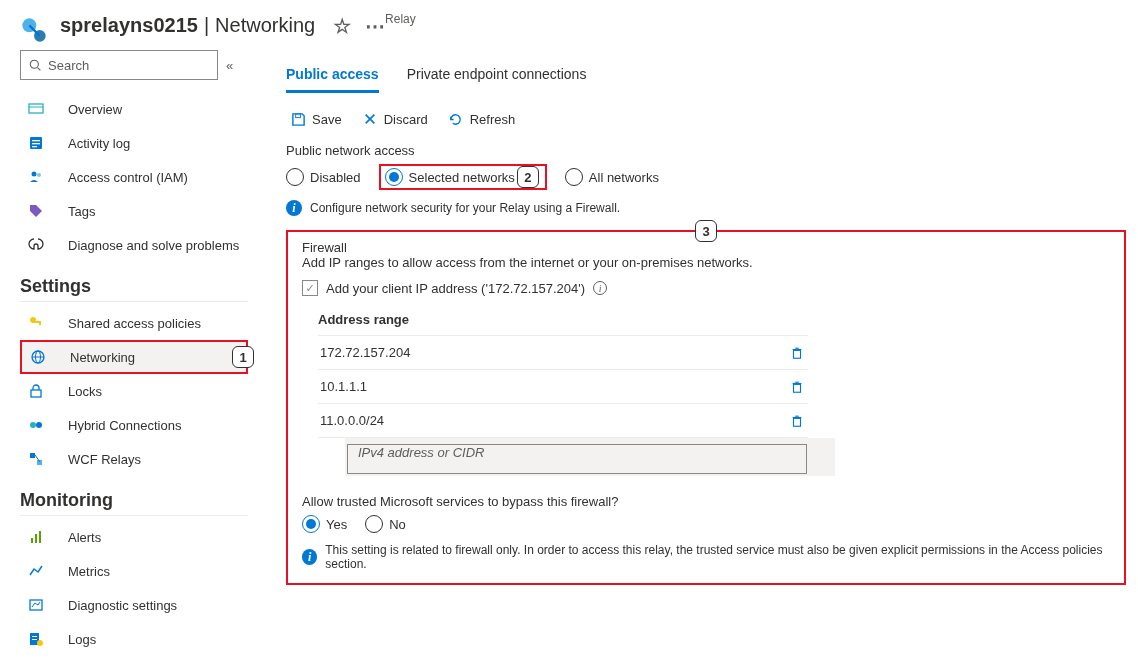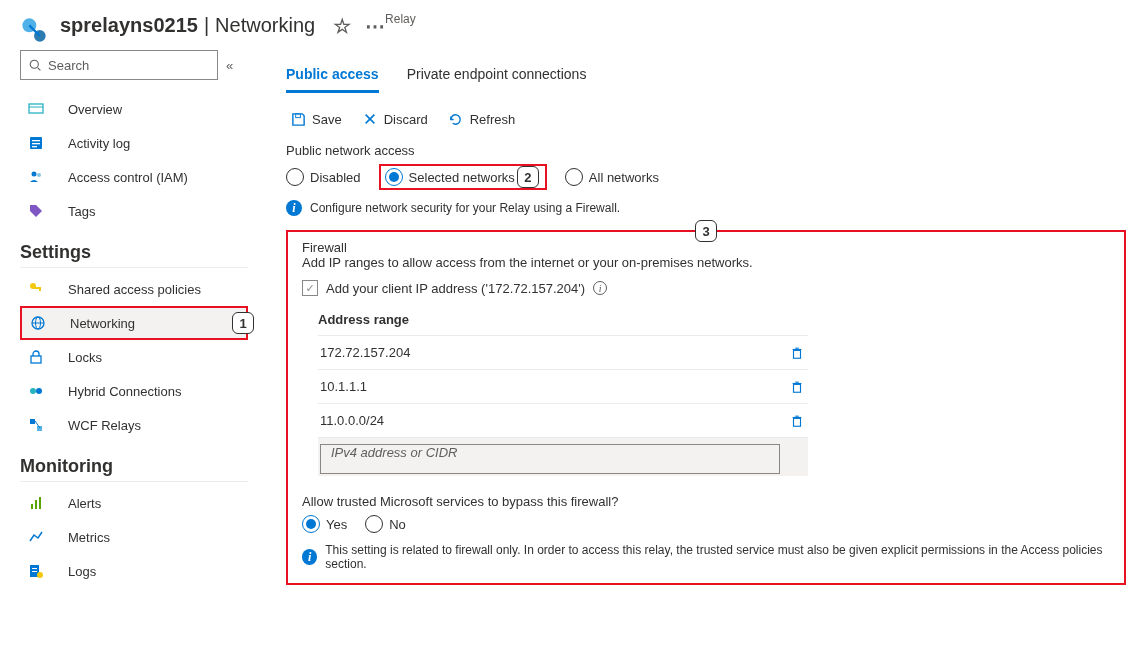--- a/index.html
+++ b/index.html
@@ -55,21 +55,21 @@
 .checkbox-row { display: flex; align-items: center; gap: 8px; margin: 8px 0 8px 0; font-size: 13px; }
 .checkbox { width: 16px; height: 16px; border: 1px solid #8a8886; display: inline-flex; align-items: center; justify-content: center; color: #8a8886; font-size: 11px; }
 .help-icon { width: 14px; height: 14px; border: 1px solid #605e5c; border-radius: 50%; display: inline-flex; align-items: center; justify-content: center; font-size: 10px; color: #605e5c; font-style: italic; font-family: Georgia, serif; }
 
 .table { margin-left: 16px; width: 490px; }
 .th { font-weight: 600; padding: 8px 0; border-bottom: 1px solid #edebe9; font-size: 13px; }
 .trow { display: flex; align-items: center; justify-content: space-between; border-bottom: 1px solid #edebe9; height: 34px; padding: 0 2px; }
 .trash { color: #0078d4; cursor: pointer; width: 16px; }
 .ip-input { border: 1px solid #8a8886; height: 30px; padding: 0 10px; width: 460px; margin-top: 4px; }
 .ip-input span { color: #605e5c; font-style: italic; }
-.ip-input-row { background: #f3f2f1; padding: 2px; width: 490px; }
+.ip-input-row { background: #f3f2f1; padding: 2px; width: 490px; margin-left: 27px; }
 
 .bypass { margin-top: 18px; }
 .bypass-label { font-size: 13px; margin-bottom: 6px; }
 
 svg { display: block; }
 </style>
 </head>
 <body>
 
 <div class="header">
@@ -142,20 +142,28 @@
         <span>Access control (IAM)</span>
       </div>
       <div class="nav-item">
         <span class="nav-icon">
             <svg width="16" height="16" viewBox="0 0 16 16">
               <path d="M2 2 L8 2 L14 8 L8 14 L2 8 Z" fill="#7e57c2"></path>
             </svg>
           </span>
         <span>Tags</span>
       </div>
+      <div class="nav-item">
+        <span class="nav-icon">
+            <svg width="16" height="16" viewBox="0 0 16 16">
+              <path d="M6 2 A5 5 0 0 0 6 12 L6 9 A2 2 0 1 1 10 9 L10 12 A5 5 0 0 0 10 2" fill="none" stroke="#323130" stroke-width="1.3"></path>
+            </svg>
+          </span>
+        <span>Diagnose and solve problems</span>
+      </div>
 
       <div class="nav-section-title">Settings</div>
       <div class="nav-item">
         <span class="nav-icon">
             <svg width="16" height="16" viewBox="0 0 16 16">
               <circle cx="5" cy="5" r="3" fill="#f2c811"></circle>
               <rect x="6" y="6" width="7" height="2" fill="#f2c811"></rect>
               <rect x="11" y="6" width="2" height="4" fill="#f2c811"></rect>
             </svg>
           </span>
@@ -213,20 +221,29 @@
           </span>
         <span>Alerts</span>
       </div>
       <div class="nav-item">
         <span class="nav-icon">
             <svg width="16" height="16" viewBox="0 0 16 16">
               <polyline points="2,12 6,6 10,9 14,3" fill="none" stroke="#0078d4" stroke-width="1.5"></polyline>
             </svg>
           </span>
         <span>Metrics</span>
+      </div>
+      <div class="nav-item">
+        <span class="nav-icon">
+            <svg width="16" height="16" viewBox="0 0 16 16">
+              <rect x="2" y="3" width="12" height="10" fill="none" stroke="#0078d4" stroke-width="1.3"></rect>
+              <polyline points="4,10 7,6 10,8 12,5" fill="none" stroke="#0078d4"></polyline>
+            </svg>
+          </span>
+        <span>Diagnostic settings</span>
       </div>
       <div class="nav-item">
         <span class="nav-icon">
             <svg width="16" height="16" viewBox="0 0 16 16">
               <rect x="2" y="2" width="9" height="12" fill="#0078d4"></rect>
               <rect x="4" y="5" width="5" height="1" fill="#fff"></rect>
               <rect x="4" y="8" width="5" height="1" fill="#fff"></rect>
               <circle cx="12" cy="12" r="3" fill="#f2c811"></circle>
             </svg>
           </span>

